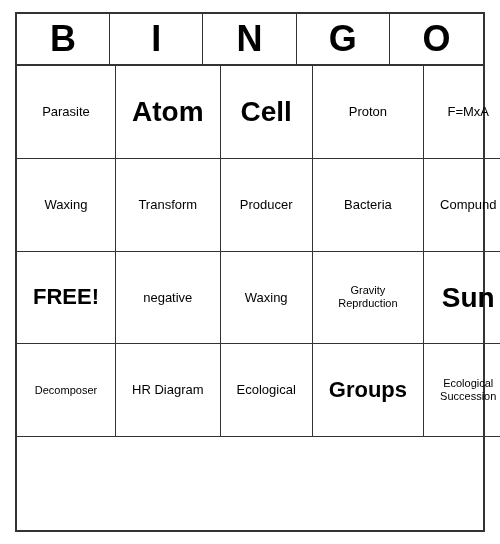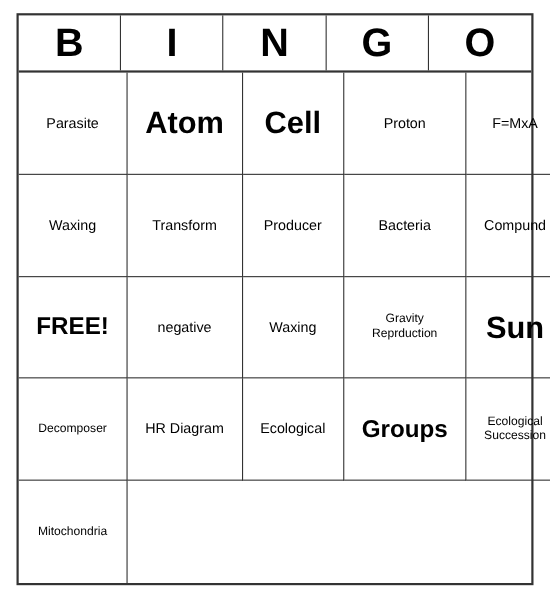--- a/index.html
+++ b/index.html
@@ -94,15 +94,14 @@
       <div class="bingo-cell large-text">FREE!</div>
       <div class="bingo-cell">negative</div>
       <div class="bingo-cell">Waxing</div>
       <div class="bingo-cell small-text">Gravity Reprduction</div>
       <div class="bingo-cell xlarge-text">Sun</div>
       <div class="bingo-cell small-text">Decomposer</div>
       <div class="bingo-cell">HR Diagram</div>
       <div class="bingo-cell">Ecological</div>
       <div class="bingo-cell large-text">Groups</div>
       <div class="bingo-cell small-text">Ecological Succession</div>
-      <div class="bingo-cell small-text">Mitochondria</div>
     </div>
 </div>
 
 </body></html>

